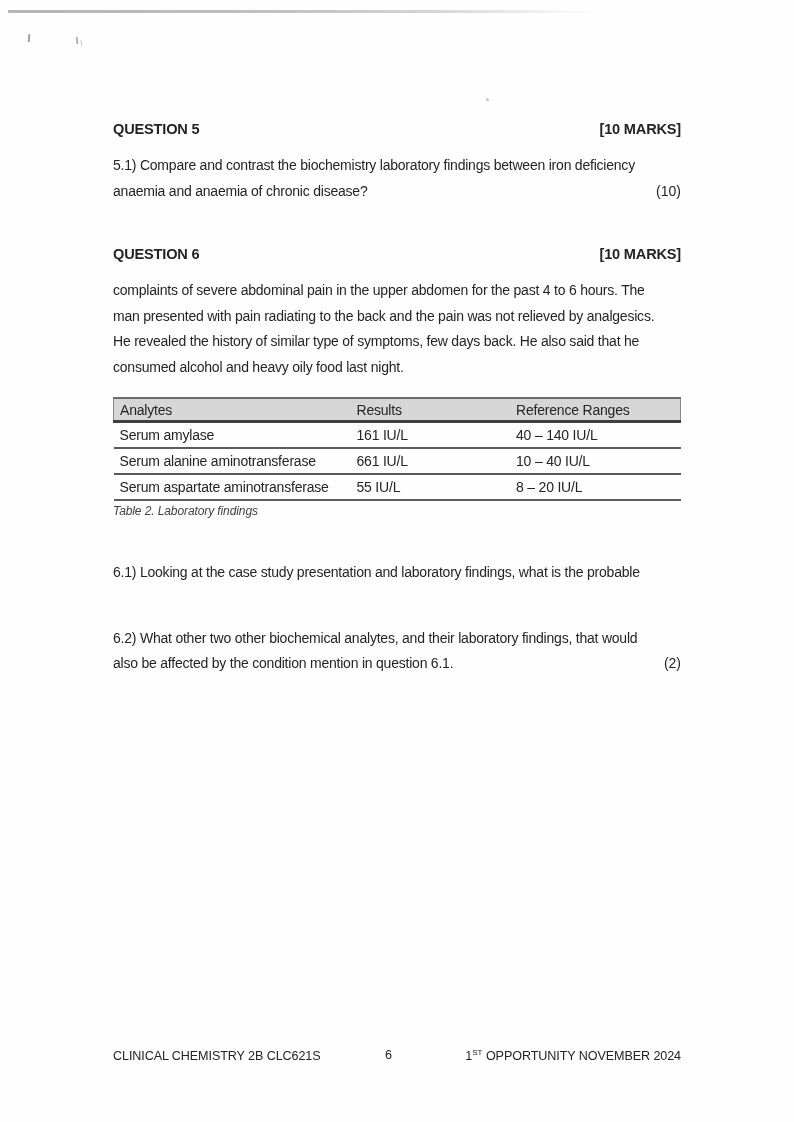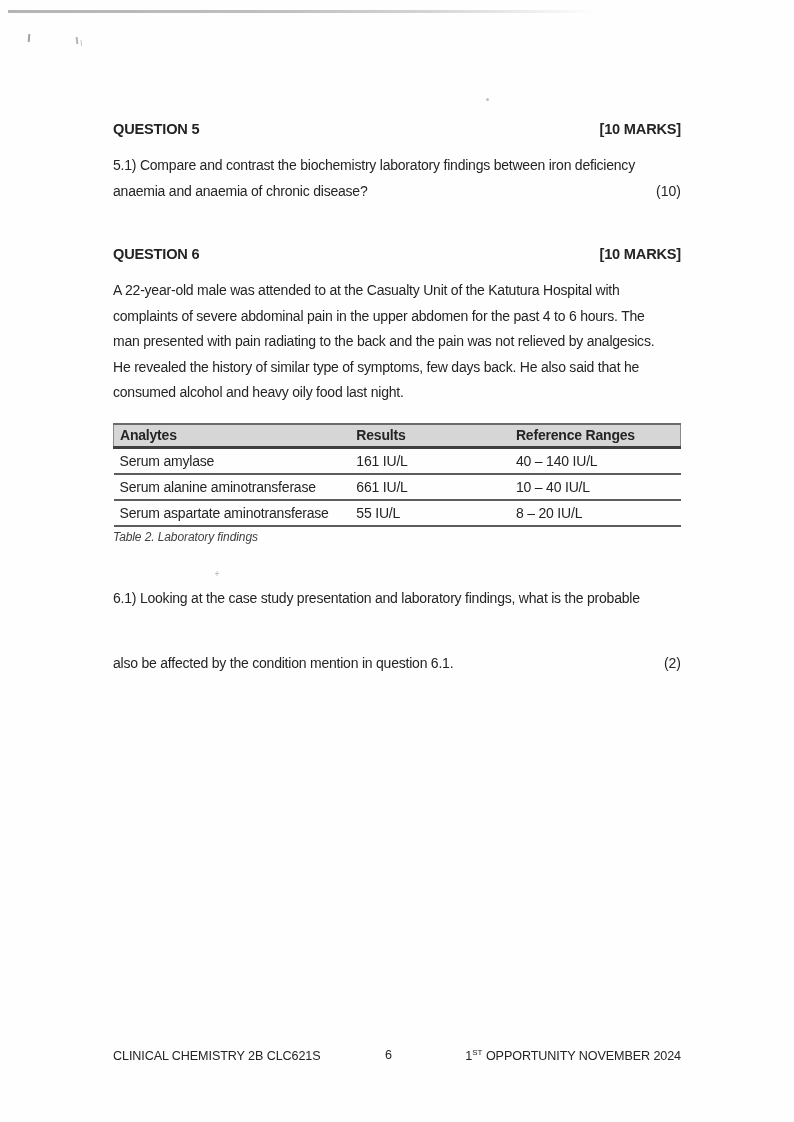--- a/index.html
+++ b/index.html
@@ -65,21 +65,21 @@
     font-weight: normal;
     padding: 0 0 0 6px;
     height: 24px;
     vertical-align: middle;
   }
   table.lab thead tr {
     background: #d6d6d6;
     border-top: 2px solid #6a6a6a;
     border-bottom: 3px solid #3f3f3f;
   }
-  table.lab thead th { font-weight: bold; height: 21px; }
+  table.lab thead th { font-weight: normal; height: 21px; }
   table.lab thead th:first-child { border-left: 1.5px solid #8a8a8a; }
   table.lab thead th:last-child { border-right: 1.5px solid #8a8a8a; }
   table.lab tbody tr { border-bottom: 2px solid #5c5c5c; }
   .col-analyte { width: 238px; }
   .col-result  { width: 160px; }
   .col-ref     { width: 170px; }
 
   .table-caption {
     margin-top: 3px;
     font-style: italic;
@@ -127,21 +127,20 @@
         <span class="marks-inline">(10)</span>
       </div>
     </div>
 
     <div class="heading-row hr-q6">
       <span>QUESTION 6</span>
       <span>[10 MARKS]</span>
     </div>
 
     <div class="textblock case-para">
-      <div class="line">A 22-year-old male was attended to at the Casualty Unit of the Katutura Hospital with</div>
       <div class="line">complaints of severe abdominal pain in the upper abdomen for the past 4 to 6 hours. The</div>
       <div class="line">man presented with pain radiating to the back and the pain was not relieved by analgesics.</div>
       <div class="line">He revealed the history of similar type of symptoms, few days back. He also said that he</div>
       <div class="line">consumed alcohol and heavy oily food last night.</div>
     </div>
 
     <table class="lab">
       <thead>
         <tr>
           <th class="col-analyte">Analytes</th>
@@ -168,20 +167,21 @@
       </tbody>
     </table>
 
     <div class="table-caption">Table 2. Laboratory findings</div>
 
     <div class="textblock sub-61">
       <div class="line">6.1) Looking at the case study presentation and laboratory findings, what is the probable</div>
     </div>
 
     <div class="textblock sub-62">
+      <div class="line">6.2) What other two other biochemical analytes, and their laboratory findings, that would</div>
       <div class="line">
         <span>also be affected by the condition mention in question 6.1.</span>
         <span class="marks-inline">(2)</span>
       </div>
     </div>
 
   </div>
 
   <div class="footer">
     <span>CLINICAL CHEMISTRY 2B CLC621S</span>

